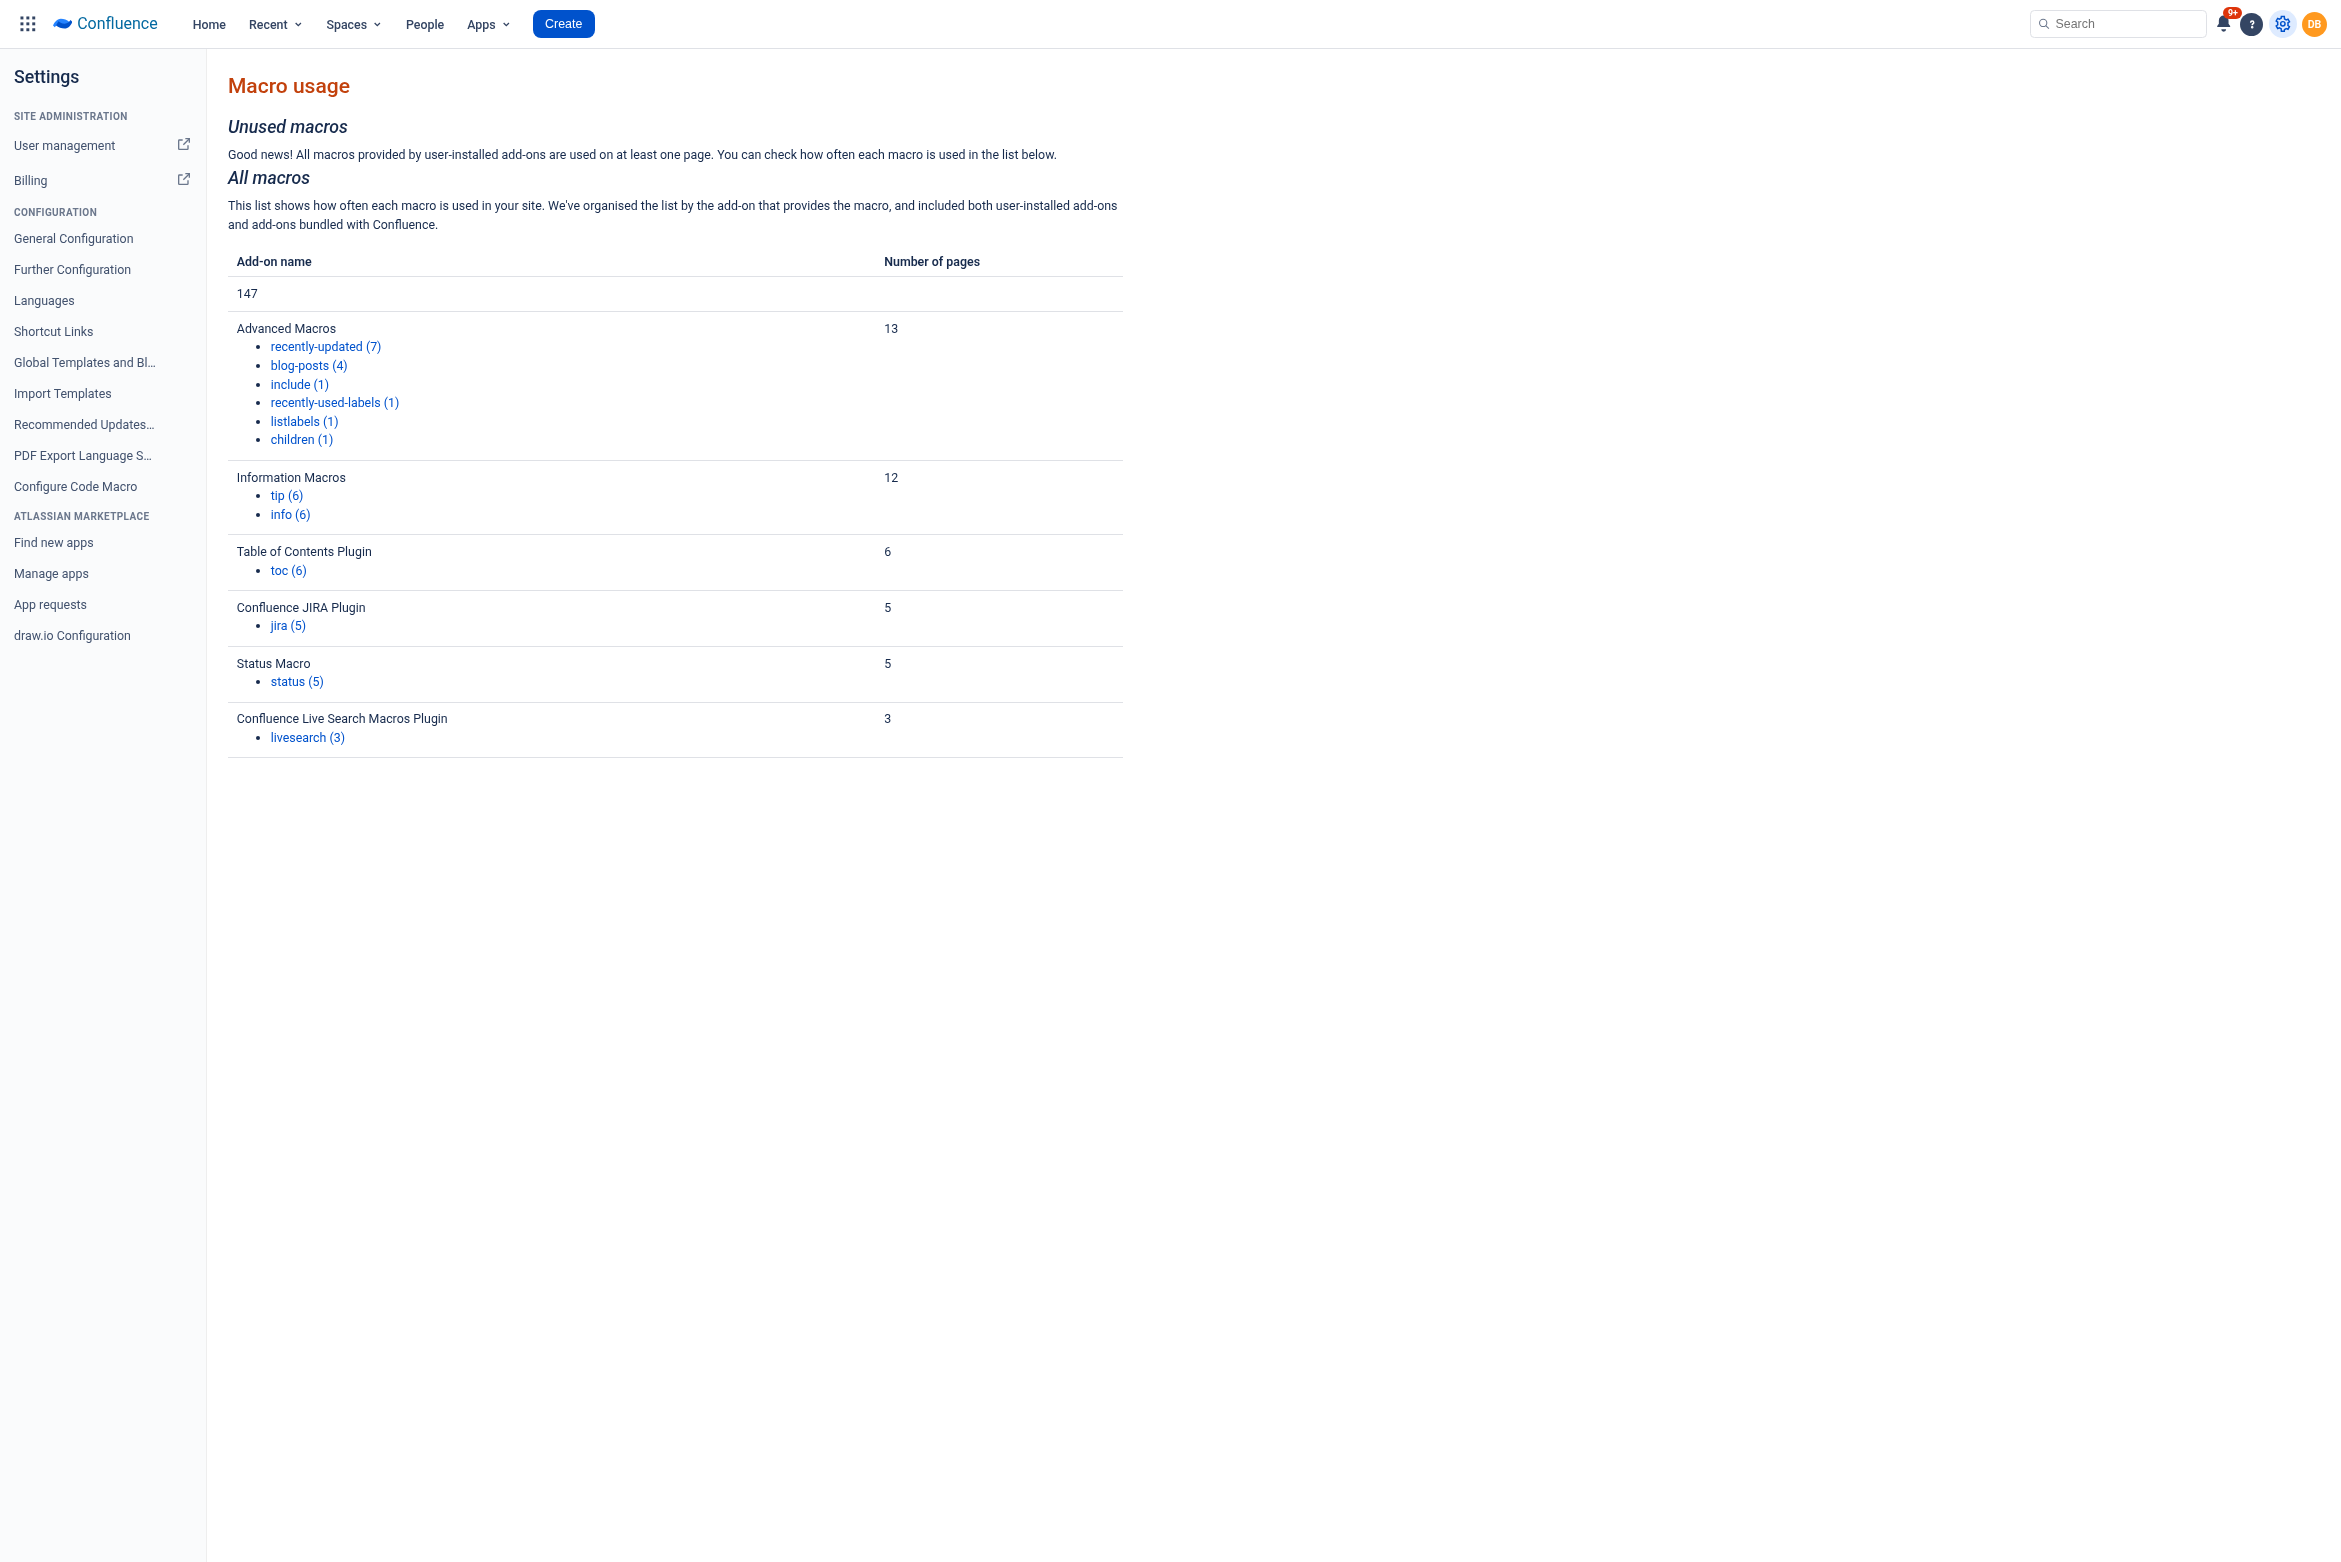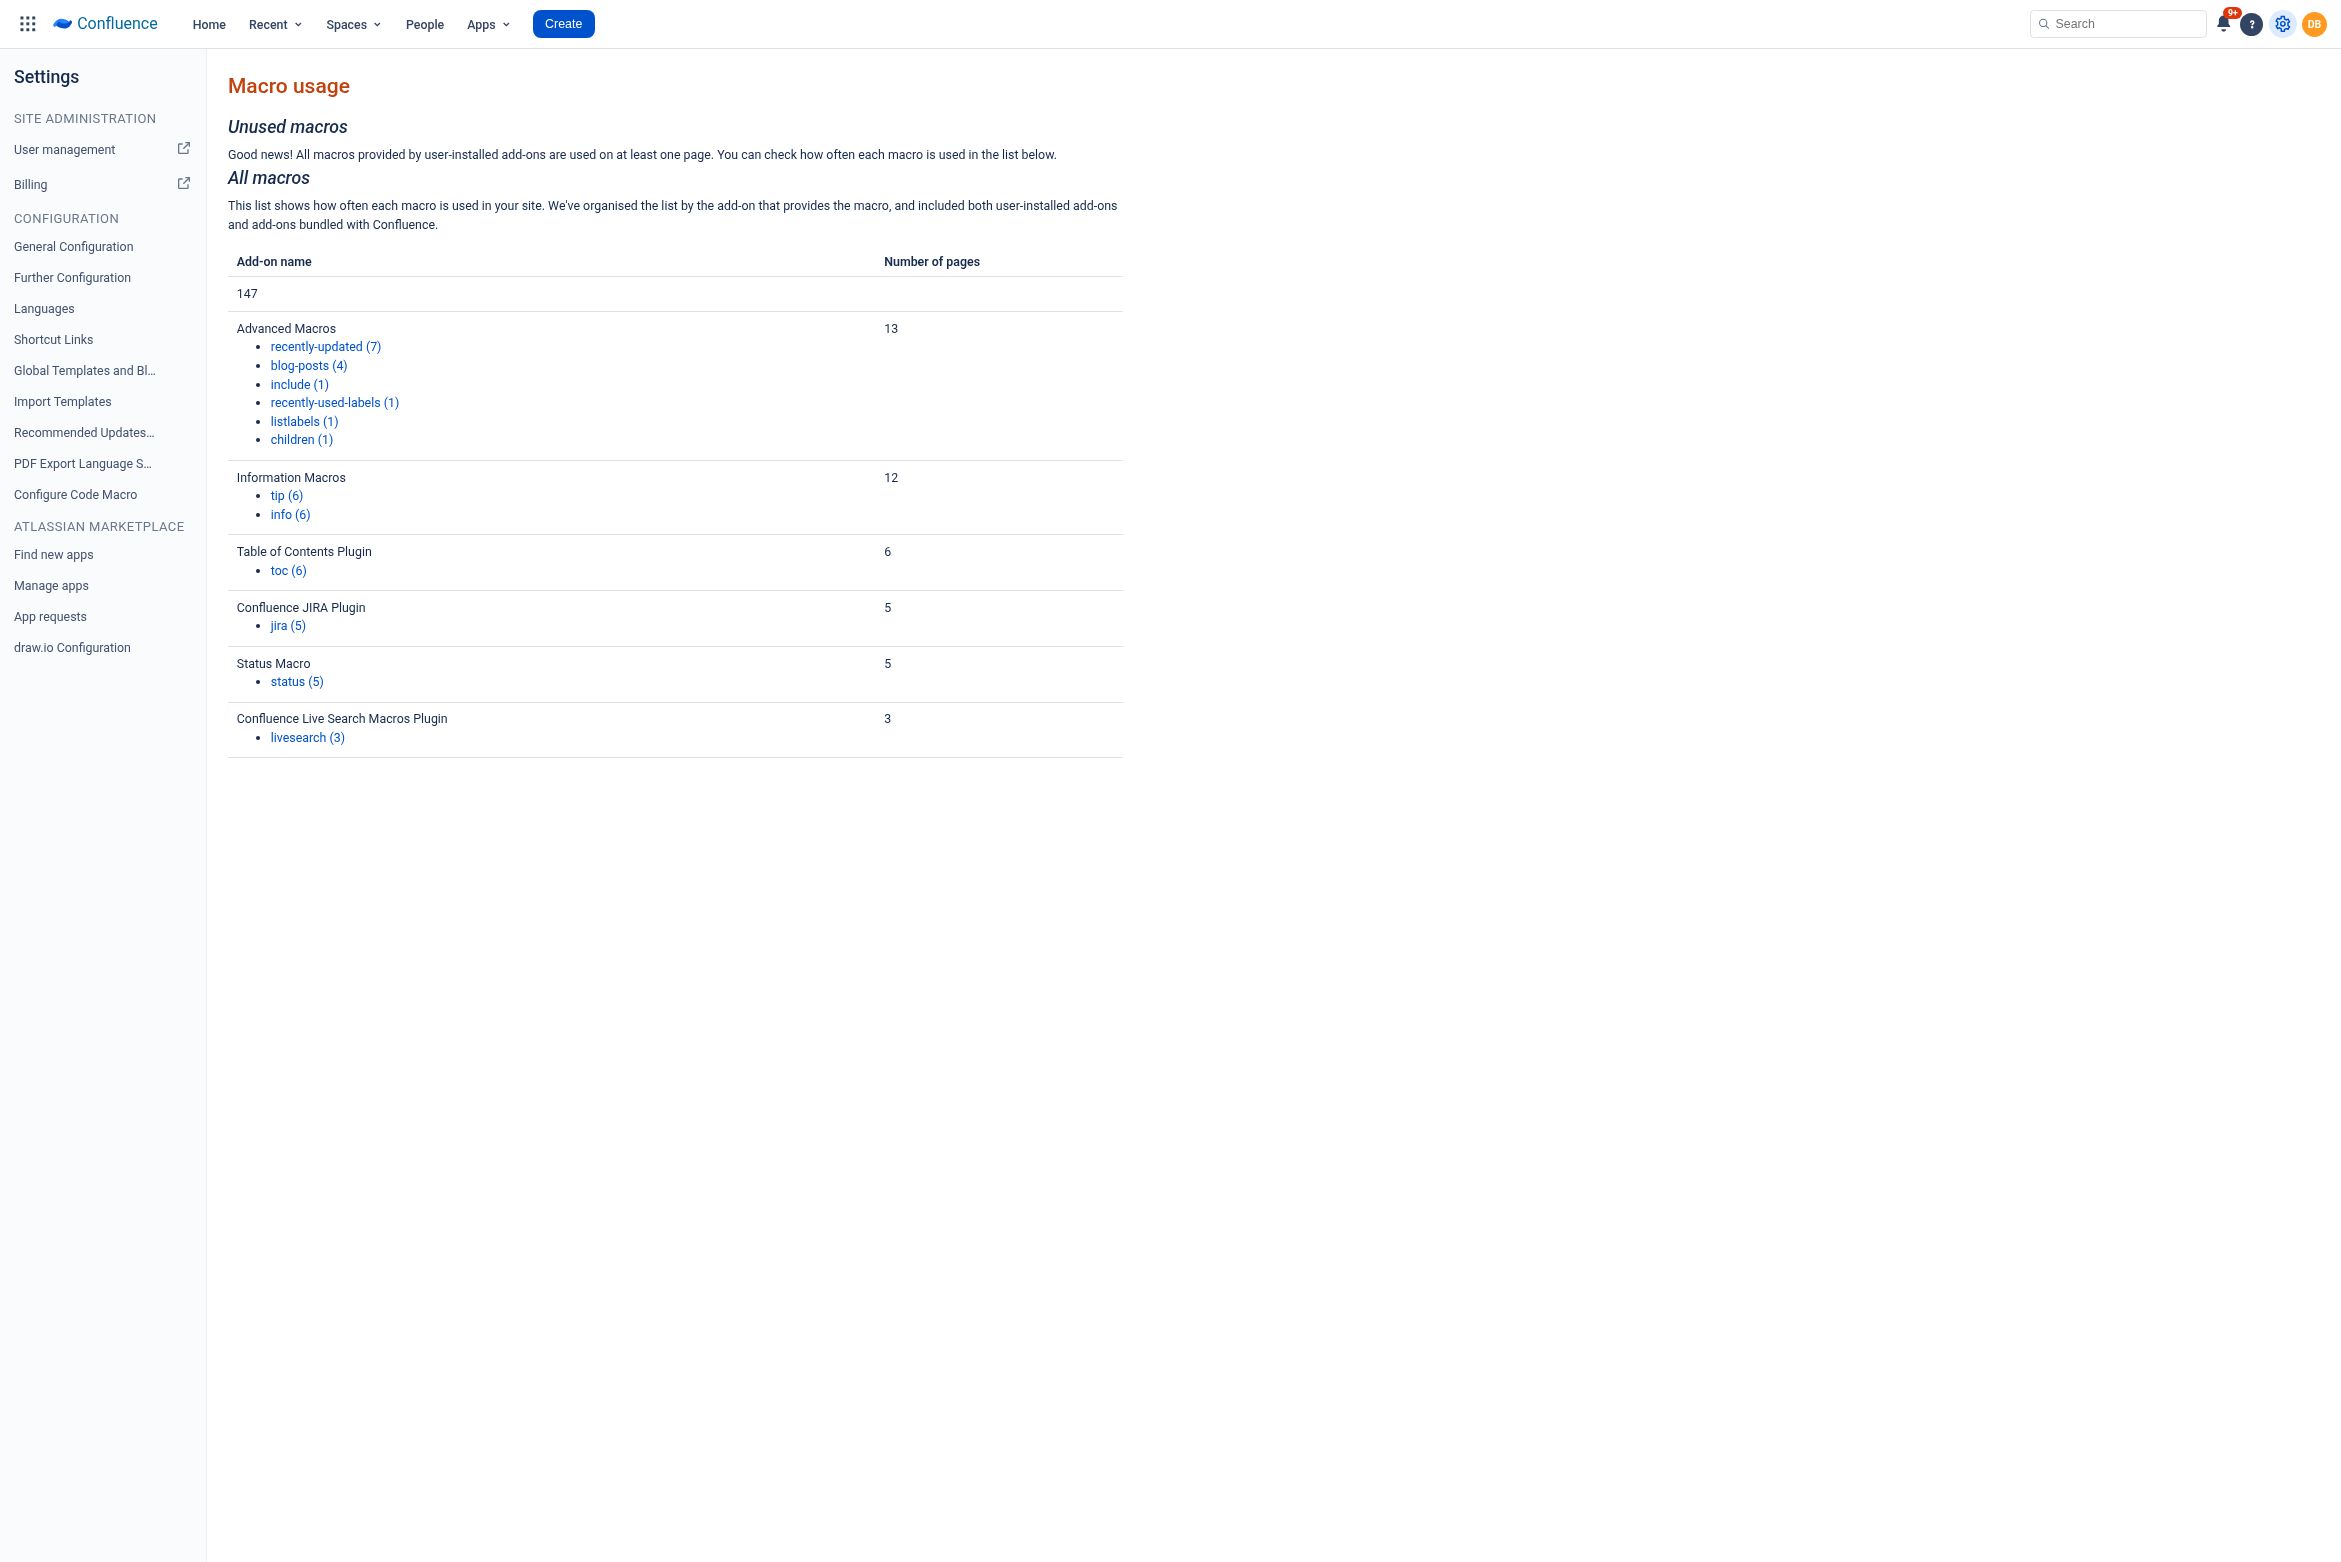--- a/index.html
+++ b/index.html
@@ -76,21 +76,21 @@
   overflow-y: auto; padding: 17.7px 0;
 }
 .sidebar::-webkit-scrollbar { width: 7px; }
 .sidebar::-webkit-scrollbar-thumb { background: #c1c7d0; border-radius: 3.5px; }
 .sidebar::-webkit-scrollbar-track { background: #f4f5f7; }
 .sidebar-title {
   font-size: 17.7px; font-weight: 500; color: #172B4D;
   padding: 0 14px 16px;
 }
 .sidebar-heading {
-  font-size: 13px; font-weight: 400; color: #6b778c;
+  font-size: 10px; font-weight: 700; color: #6b778c;
   text-transform: uppercase; letter-spacing: 0.4px;
   padding: 8.8px 14px 5.3px;
 }
 .sidebar-item {
   display: flex; align-items: center; justify-content: space-between;
   padding: 8px 14px; color: #42526e; font-size: 12.4px;
   cursor: pointer; white-space: nowrap; overflow: hidden; text-overflow: ellipsis; gap: 28px;
 }
 .sidebar-item span.label { overflow: hidden; text-overflow: ellipsis; }
 .ext-icon { color: #6b778c; flex-shrink: 0; margin-left: 7px; }

